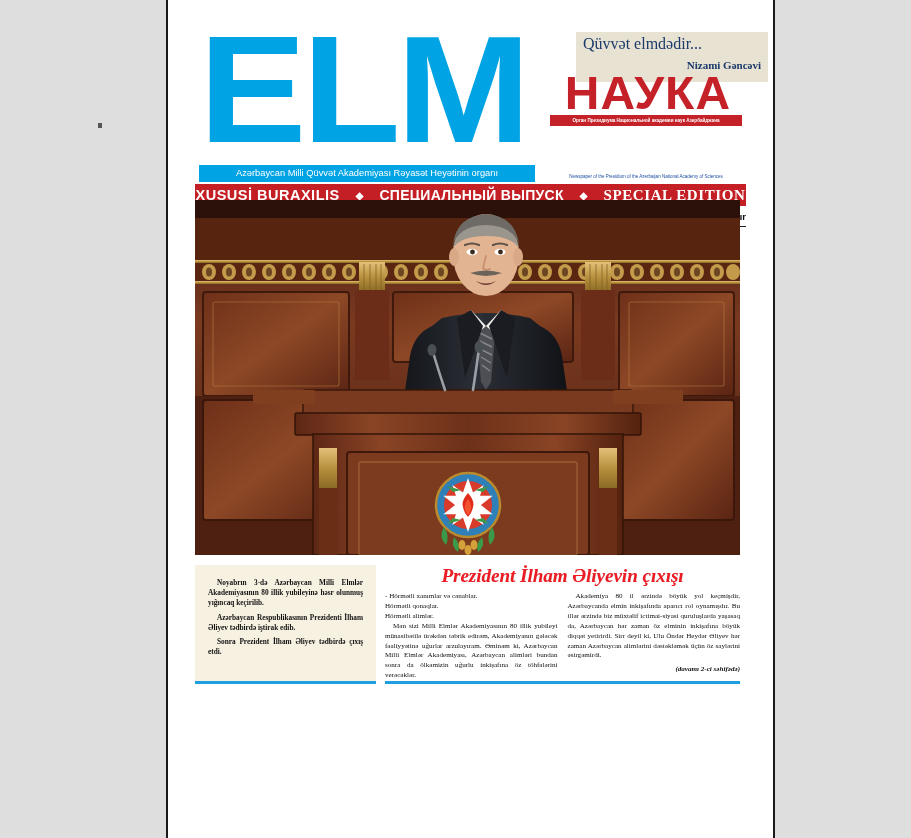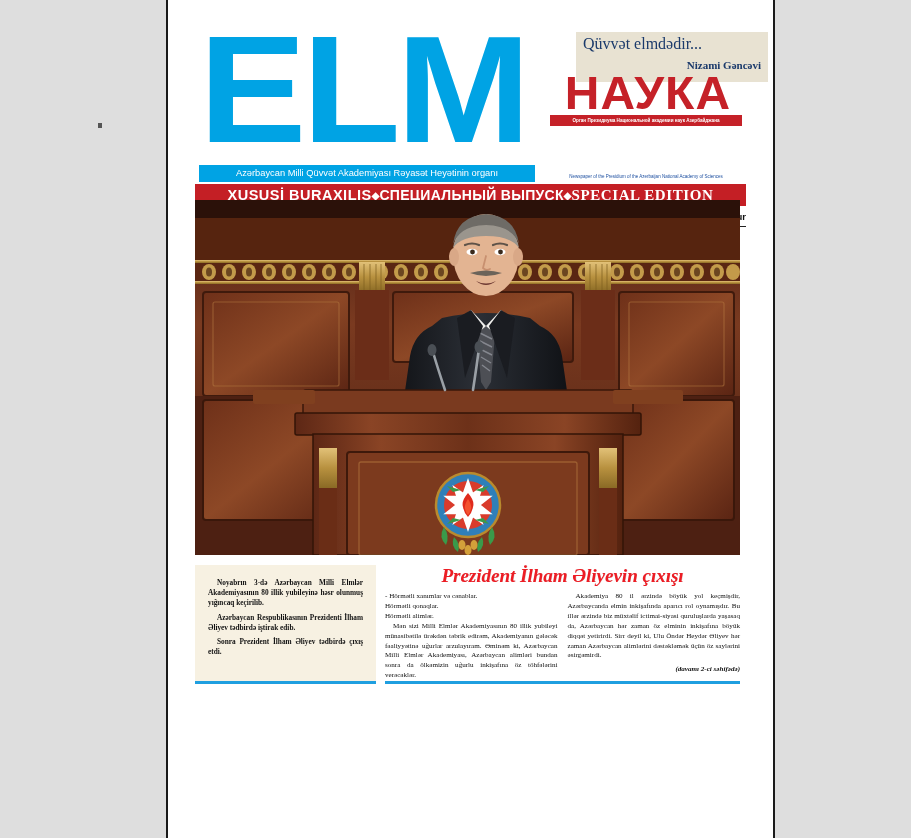--- a/index.html
+++ b/index.html
@@ -154,20 +154,21 @@
   
   #special-banner {
     position: absolute;
     left: 0; top: 170px;
     width: 551px; height: 22px;
     background: #c41f25;
     color: #ffffff;
     display: flex;
     align-items: center;
     justify-content: center;
+    gap: 16px;
     font-weight: bold;
     white-space: nowrap;
   }
   .se-az  { font-size: 14.5px; letter-spacing: 0.5px; }
   .se-ru  { font-size: 14px; letter-spacing: 0.3px; }
   .se-en  { font-family: "Liberation Serif", serif; font-size: 15px; letter-spacing: 0.6px; }
   .se-dia { font-size: 10px; }
 
   
   #issue-line {

